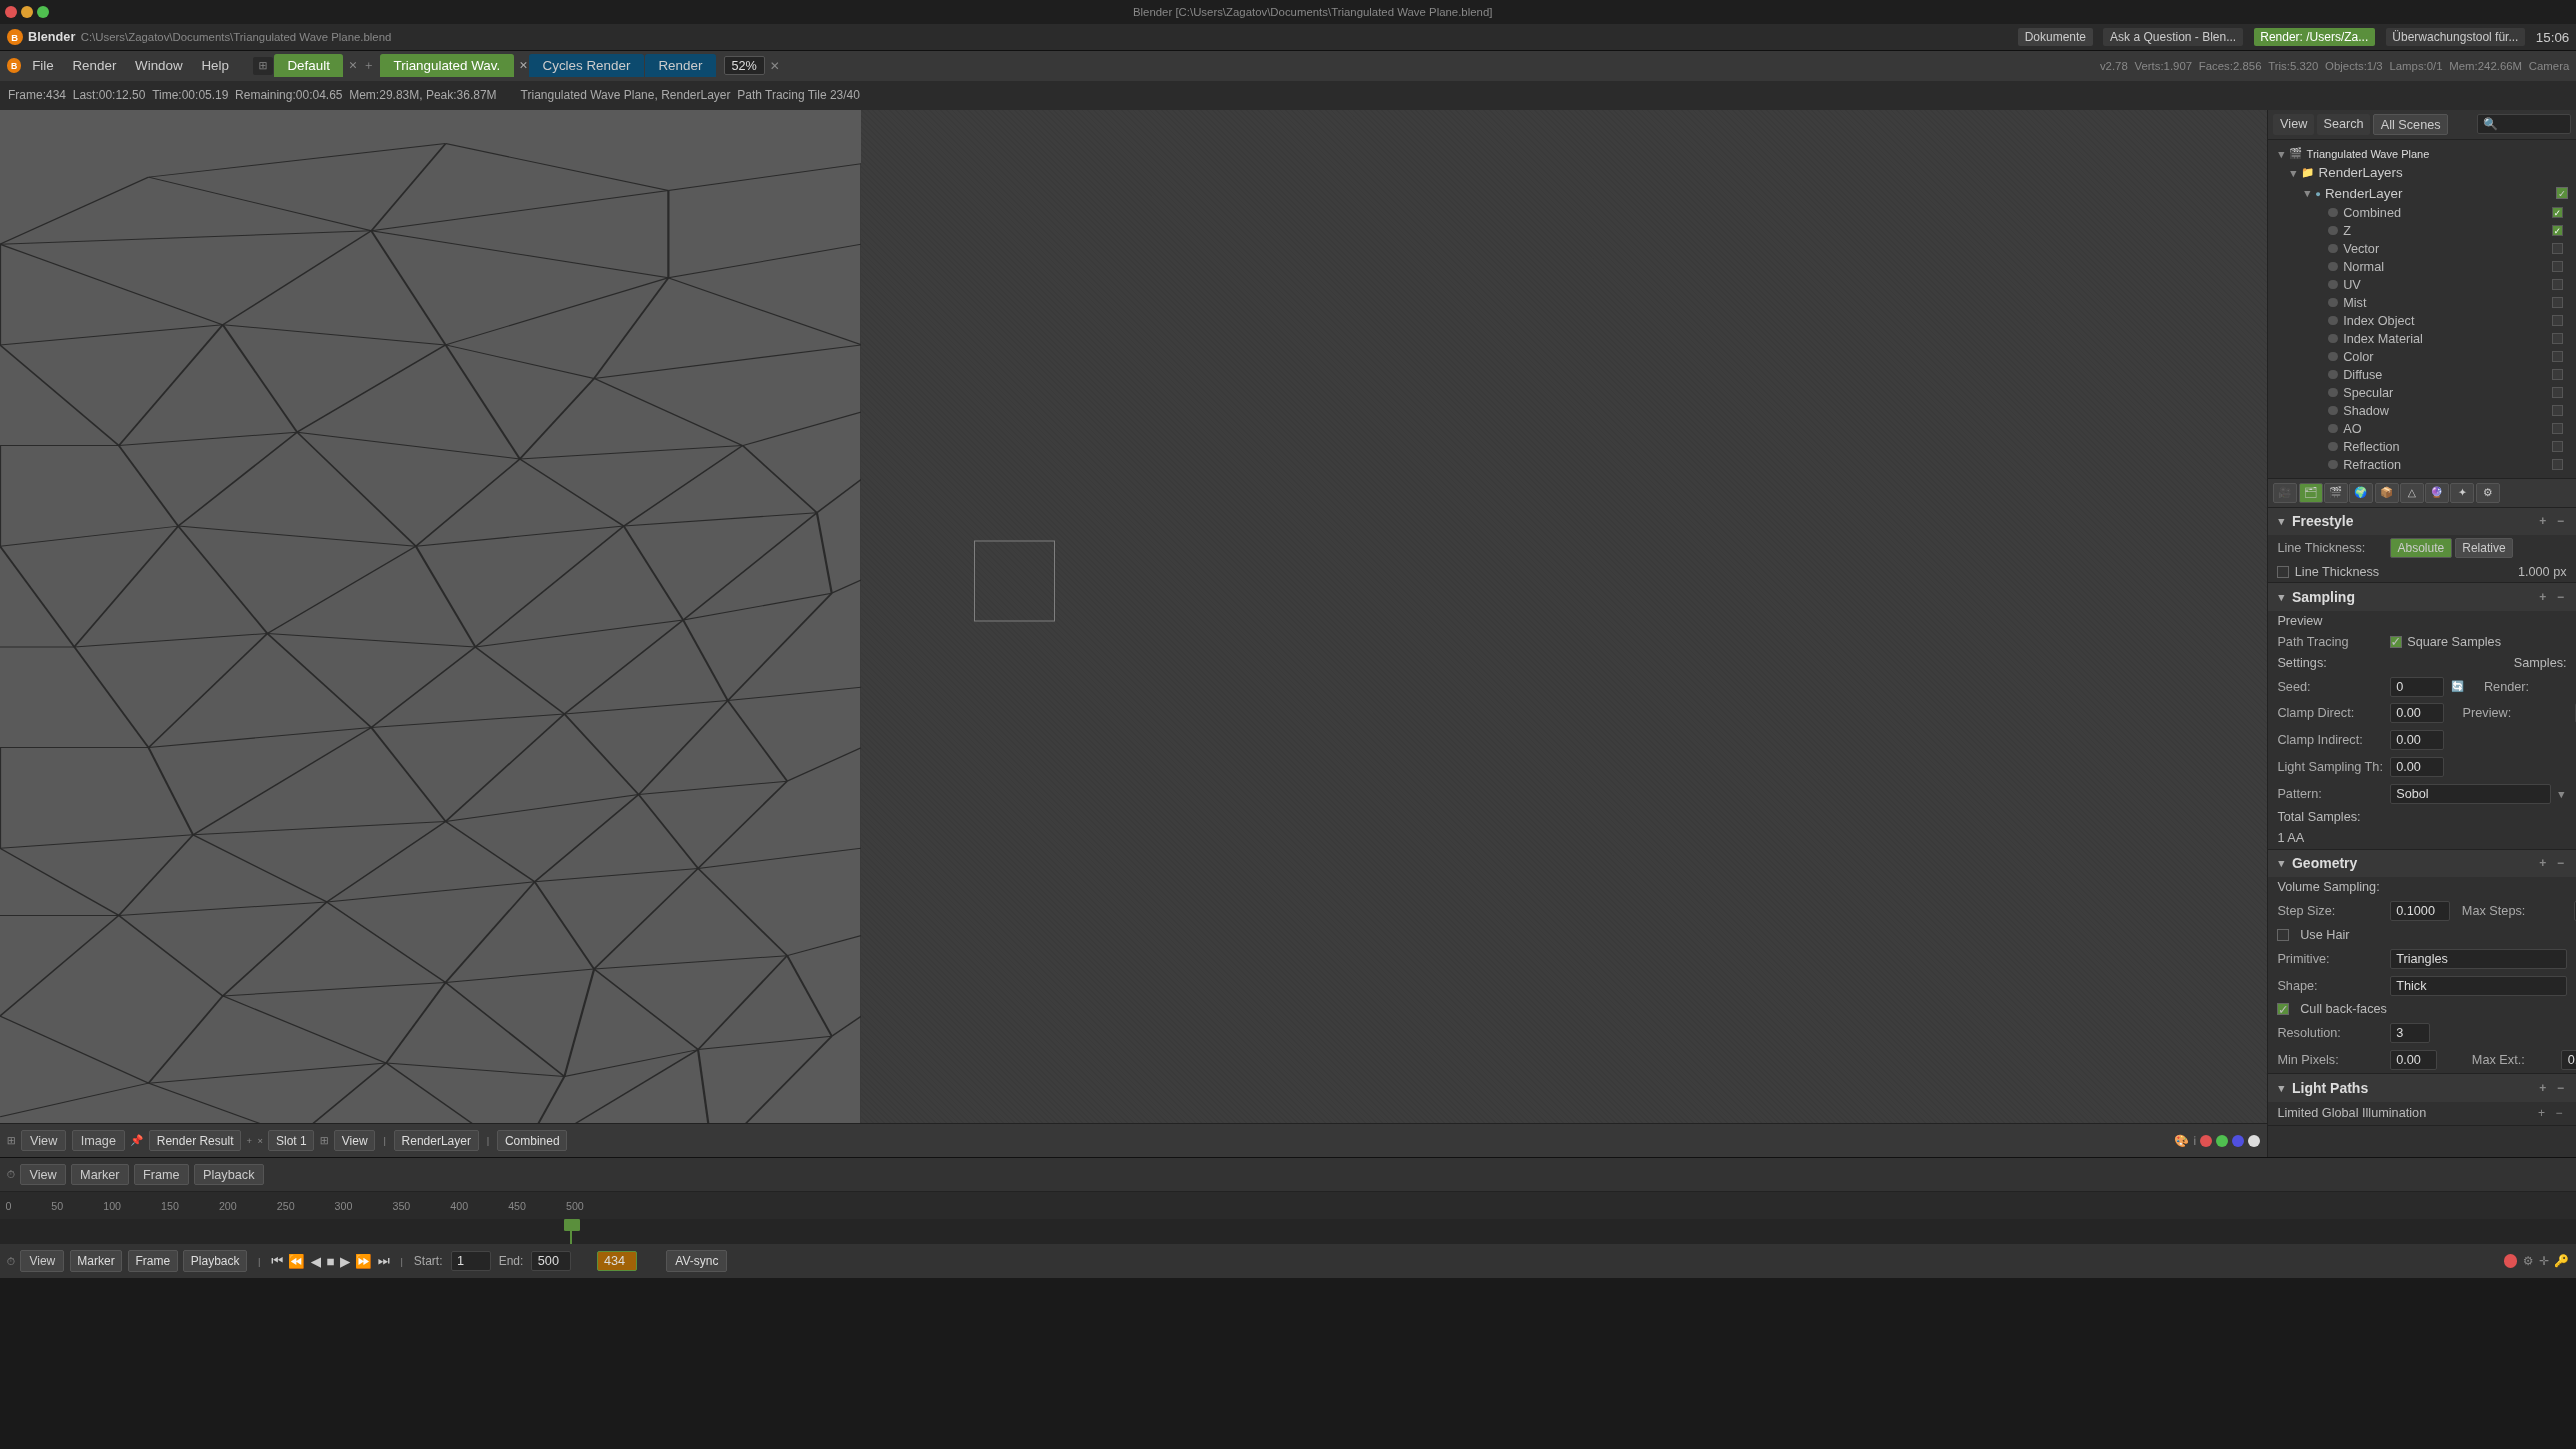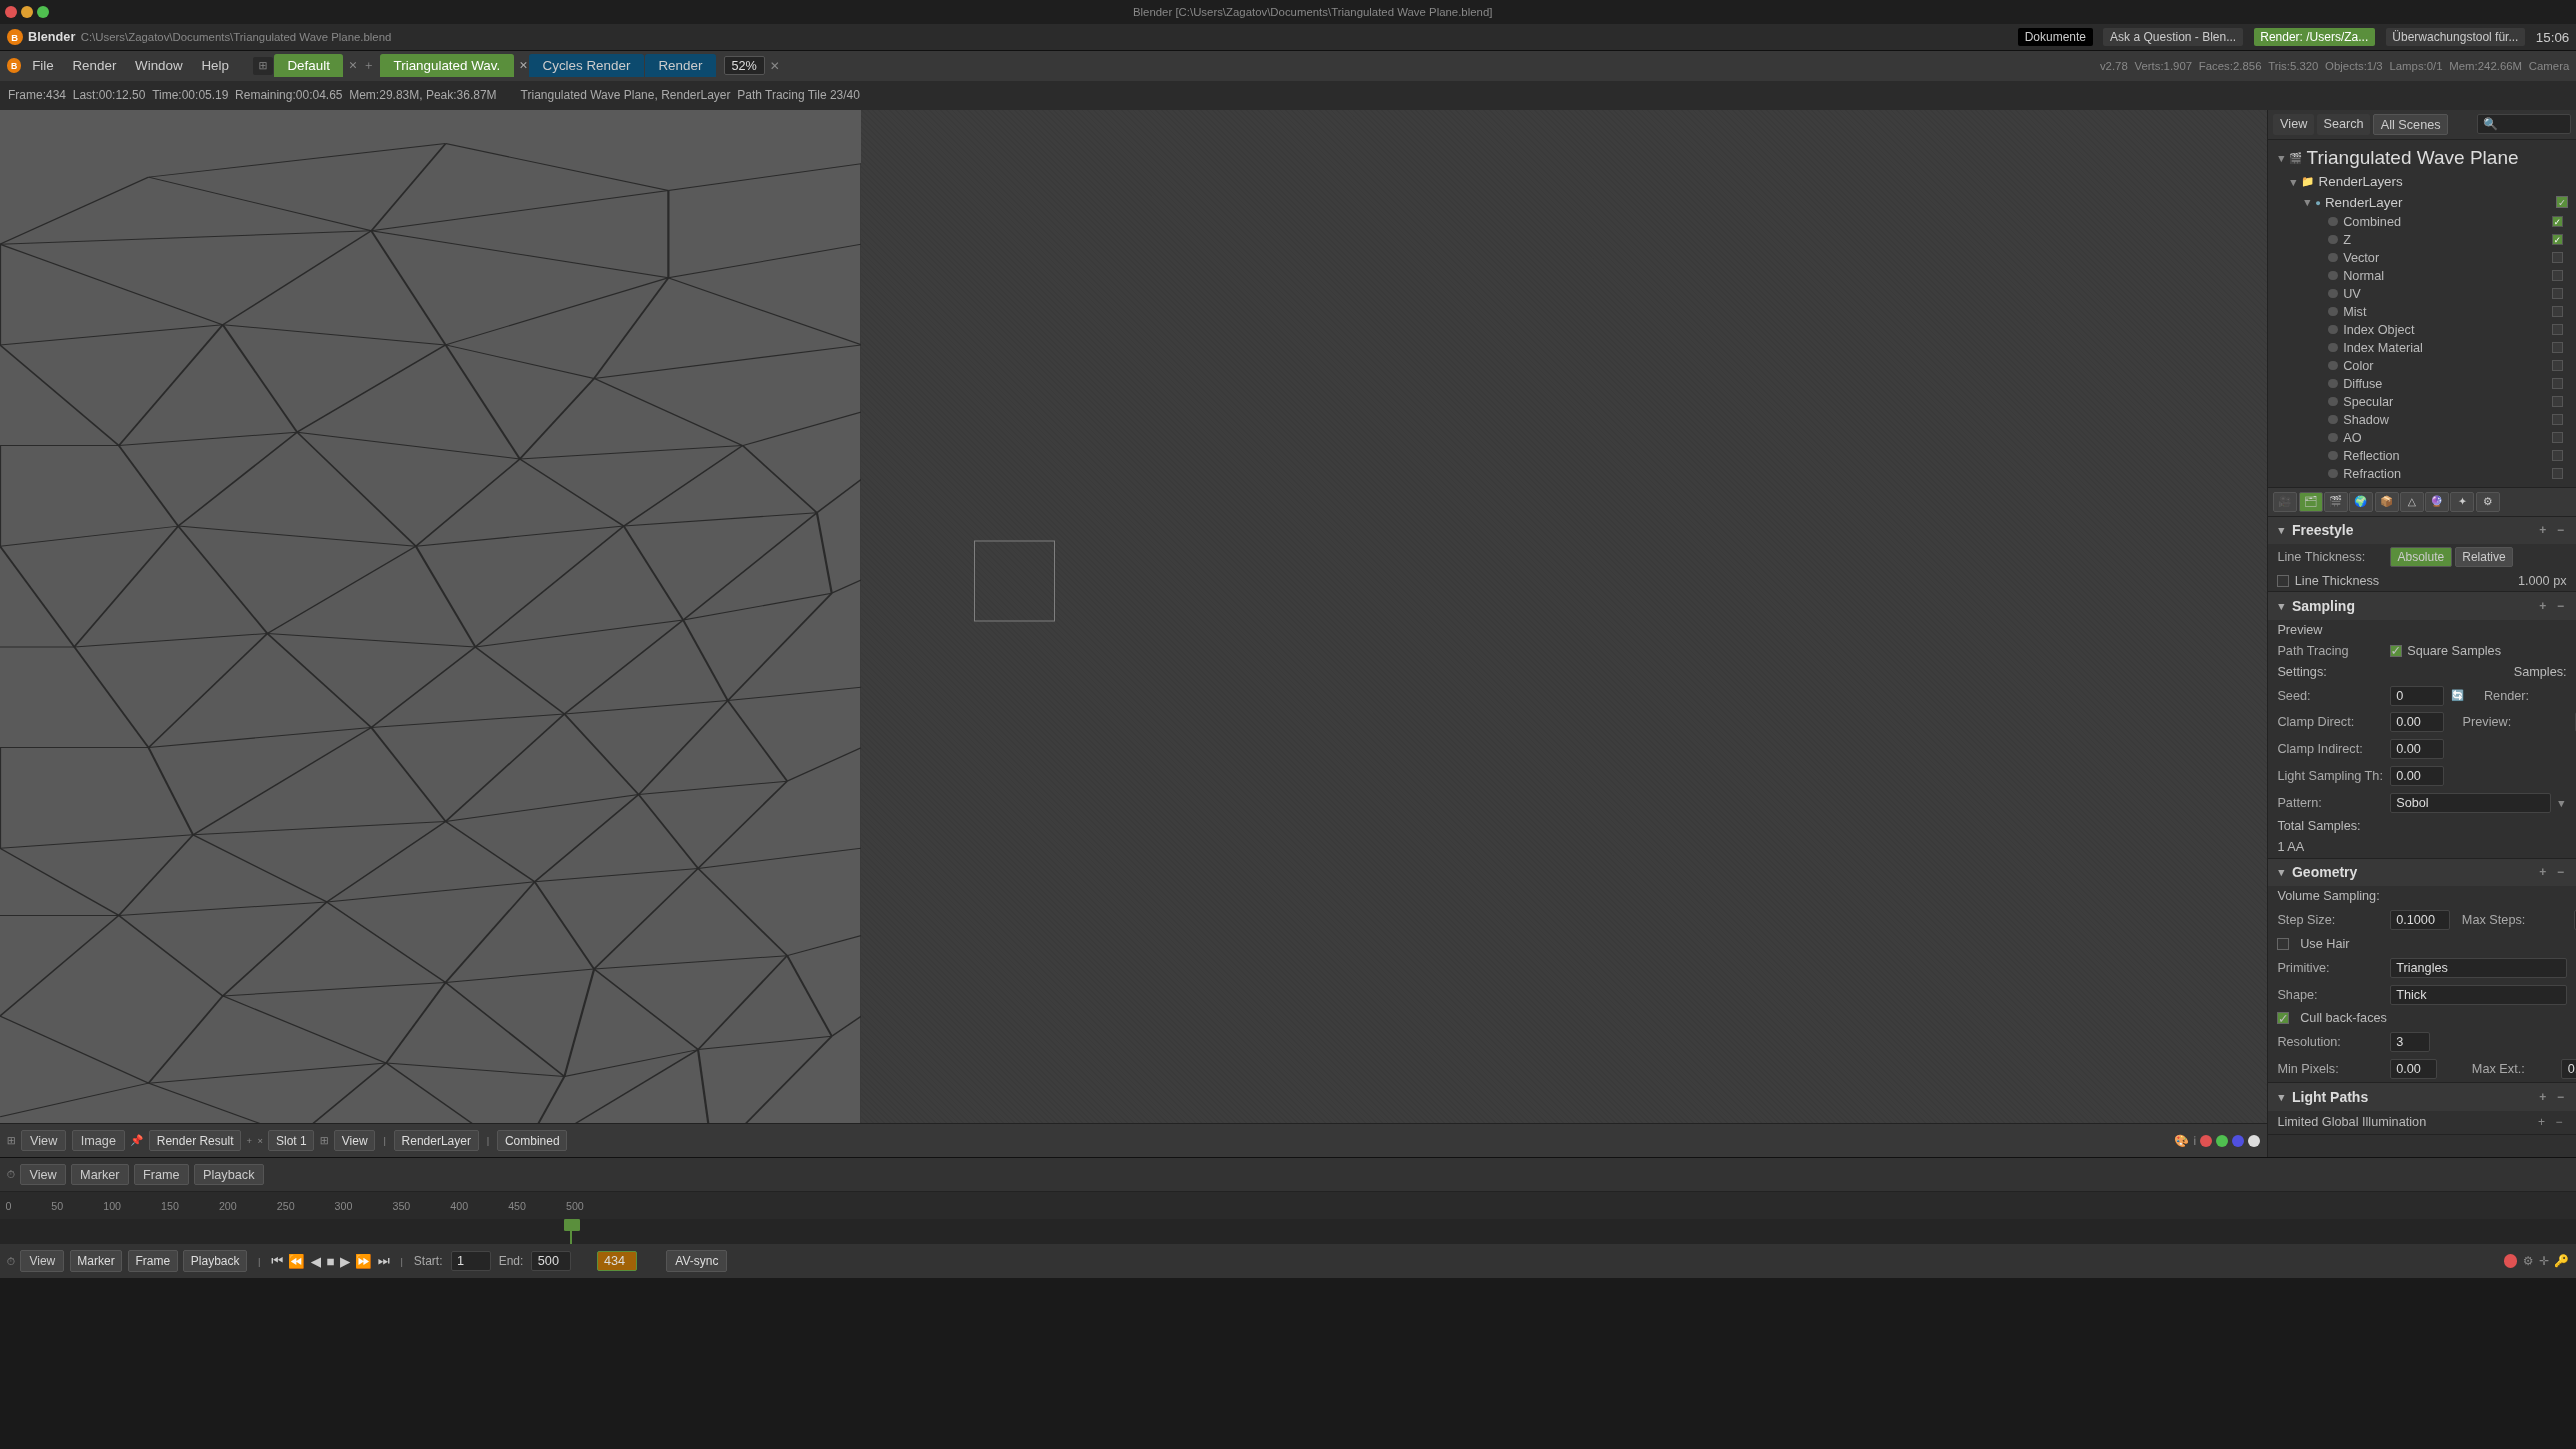--- a/index.html
+++ b/index.html
@@ -354,21 +354,21 @@
     <div class="win-btn max"></div>
   </div>
   <span style="font-size:11.4px; color:#888; flex:1; text-align:center;">Blender [C:\Users\Zagatov\Documents\Triangulated Wave Plane.blend]</span>
 </div>
 
 <div class="top-bar">
   <div class="top-bar-icon">B</div>
   <span style="font-size:12.7px; color:#ddd; font-weight:bold;">Blender</span>
   <span class="blend-file-path">C:\Users\Zagatov\Documents\Triangulated Wave Plane.blend</span>
   <div class="top-right-area">
-    <span style="font-size:12px; background:#000000; padding:2px 6.7px; border-radius:2px;">Dokumente</span>
+    <span style="font-size:12px; background:#404040; padding:2px 6.7px; border-radius:2px;">Dokumente</span>
     <span style="font-size:12px; background:#3a3a3a; padding:2px 6.7px; border-radius:2px;">Ask a Question - Blen...</span>
     <span style="font-size:12px; background:#5a8f3c; padding:2px 6.7px; border-radius:2px; color:white;">Render: /Users/Za...</span>
     <span style="font-size:12px; background:#3a3a3a; padding:2px 6.7px; border-radius:2px;">Überwachungstool für...</span>
     <span style="font-size:13.4px; color:#ccc;">15:06</span>
   </div>
 </div>
 
 <div class="menu-bar">
   <div class="top-bar-icon" style="background:#e87d0d; font-size:8.7px; width:14.8px; height:14.8px;">B</div>
   <div class="menu-item">File</div>
@@ -615,21 +615,21 @@
       <span style="margin-left:auto;">
         <input type="text" placeholder="🔍" style="background: rgb(37, 37, 37); border: 0.7px solid rgb(68, 68, 68); border-radius: 2px; padding: 2px 5.4px; font-size: 12px; color: rgb(204, 204, 204); width: 94px;">
       </span>
     </div>
 
     <div class="scene-area">
 
       <div class="tree-item">
         <span class="tree-arrow">▼</span>
         <span style="font-size:10.7px; margin-right:4px;">🎬</span>
-        <span style="font-size:19px; color:#ddd;">Triangulated Wave Plane</span>
+        <span style="font-size:11px; color:#ddd;">Triangulated Wave Plane</span>
       </div>
 
       <div class="tree-item" style="padding-left:20px;">
         <span class="tree-arrow">▼</span>
         <span style="font-size:10.7px; margin-right:4px;">📁</span>
         <span style="font-size:13.4px; color:#ccc;">RenderLayers</span>
       </div>
 
       <div class="tree-item" style="padding-left:34px;">
         <span class="tree-arrow">▼</span>

